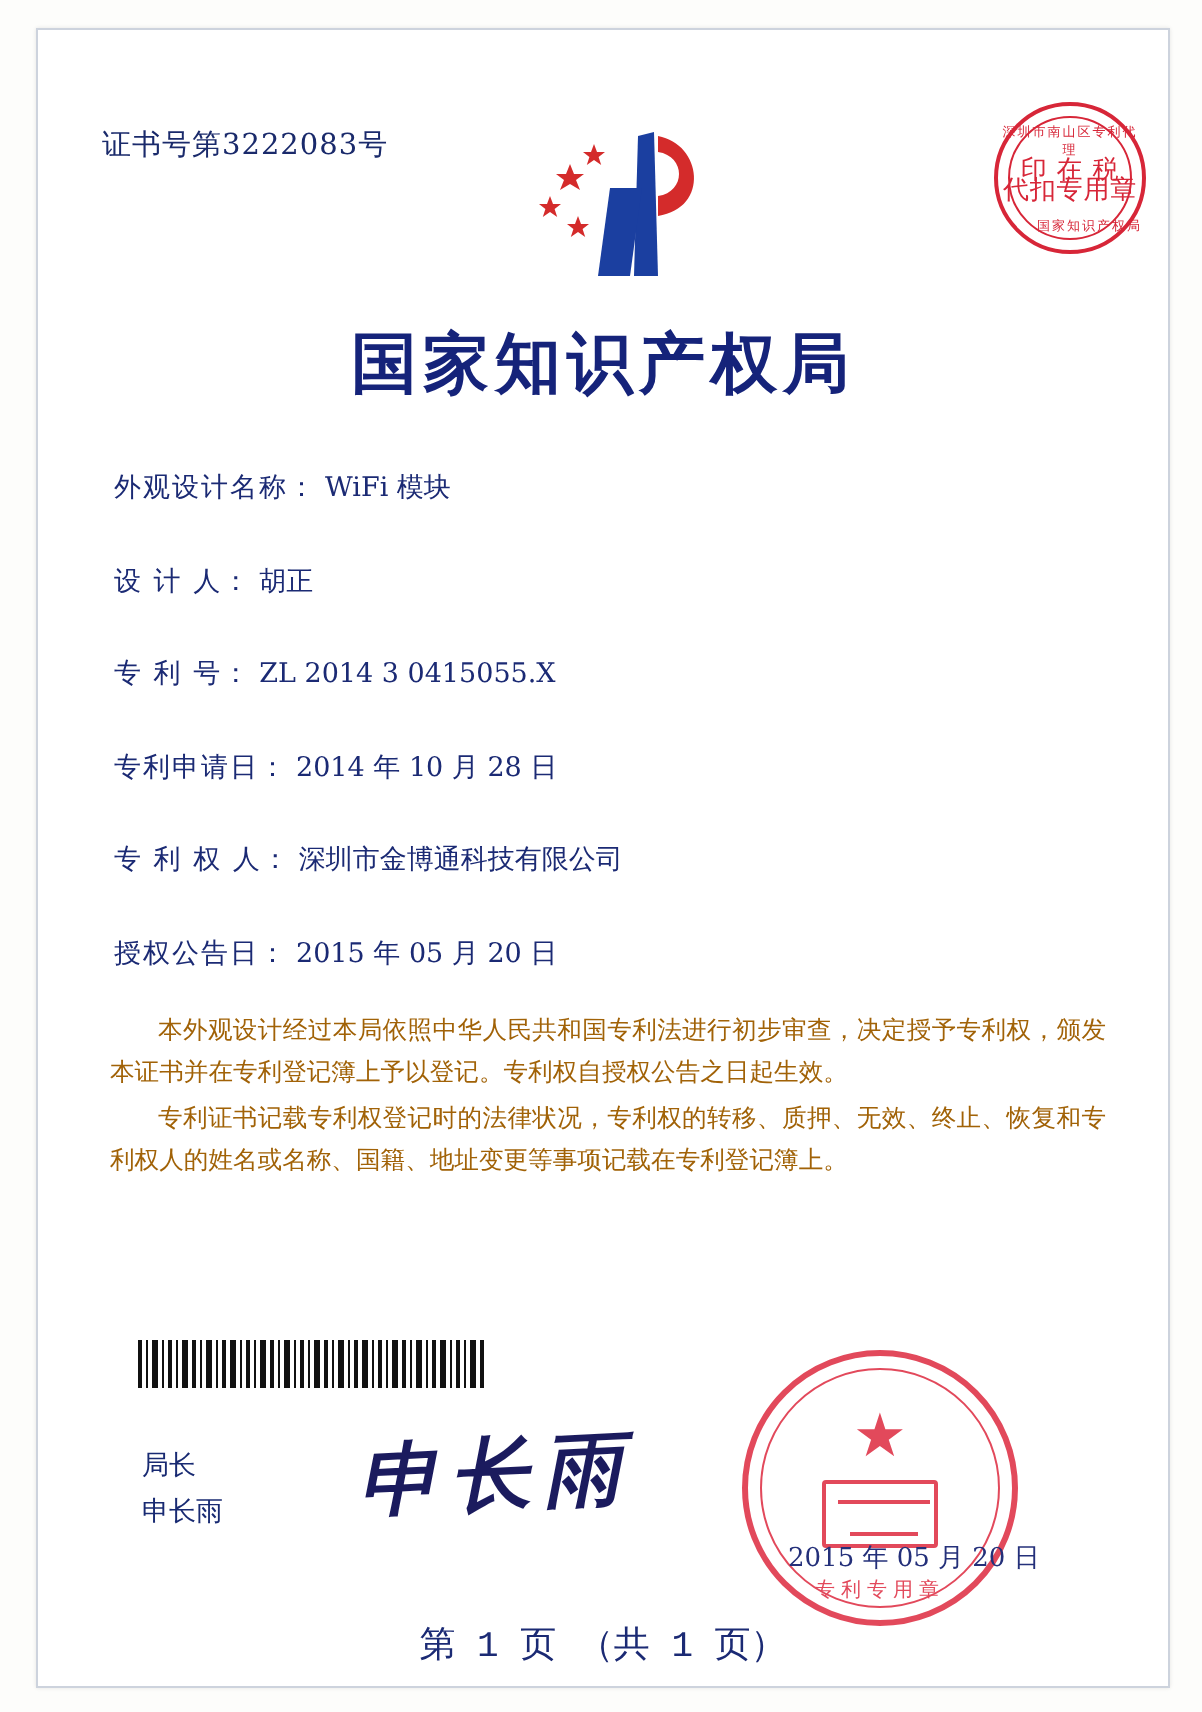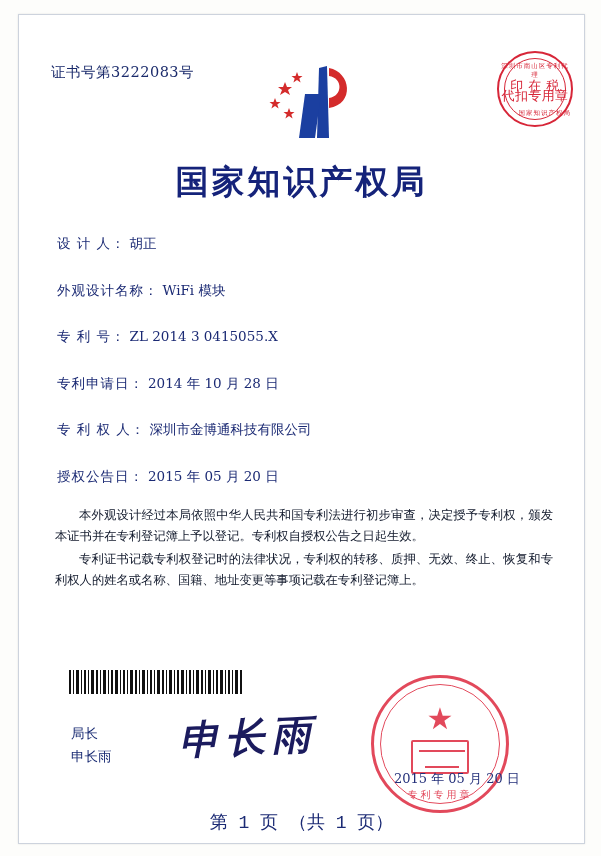--- a/index.html
+++ b/index.html
@@ -126,21 +126,21 @@
     white-space: nowrap;
   }
   .field .k { letter-spacing: 1px; }
   .field .v { margin-left: 4px; }
   
   .paras {
     position: absolute;
     left: 36px;
     top: 490px;
     width: 498px;
-    color: #0f172a;
+    color: #a16207;
     font-size: 12.3px;
     line-height: 21px;
     text-align: justify;
     font-family: "DejaVu Serif", "Liberation Serif", serif;
   }
   .paras p {
     margin: 0 0 2px 0;
     text-indent: 24px;
   }
   
@@ -297,24 +297,24 @@
       <div class="arc">深圳市南山区专利代理</div>
       <div class="stxt l1">印 在 税</div>
       <div class="stxt l2">代扣专用章</div>
       <div class="arcb">国家知识产权局</div>
     </div>
 
     <div class="title">国家知识产权局</div>
 
     <div class="fields">
       <div class="field">
+        <span class="k">外观设计名称：</span><span class="v">WiFi 模块</span>
+      </div>
+      <div class="field">
         <span class="k">设 计 人：</span><span class="v">胡正</span>
-      </div>
-      <div class="field">
-        <span class="k">外观设计名称：</span><span class="v">WiFi 模块</span>
       </div>
       <div class="field">
         <span class="k">专 利 号：</span><span class="v">ZL 2014 3 0415055.X</span>
       </div>
       <div class="field">
         <span class="k">专利申请日：</span><span class="v">2014 年 10 月 28 日</span>
       </div>
       <div class="field">
         <span class="k">专 利 权 人：</span><span class="v">深圳市金博通科技有限公司</span>
       </div>

